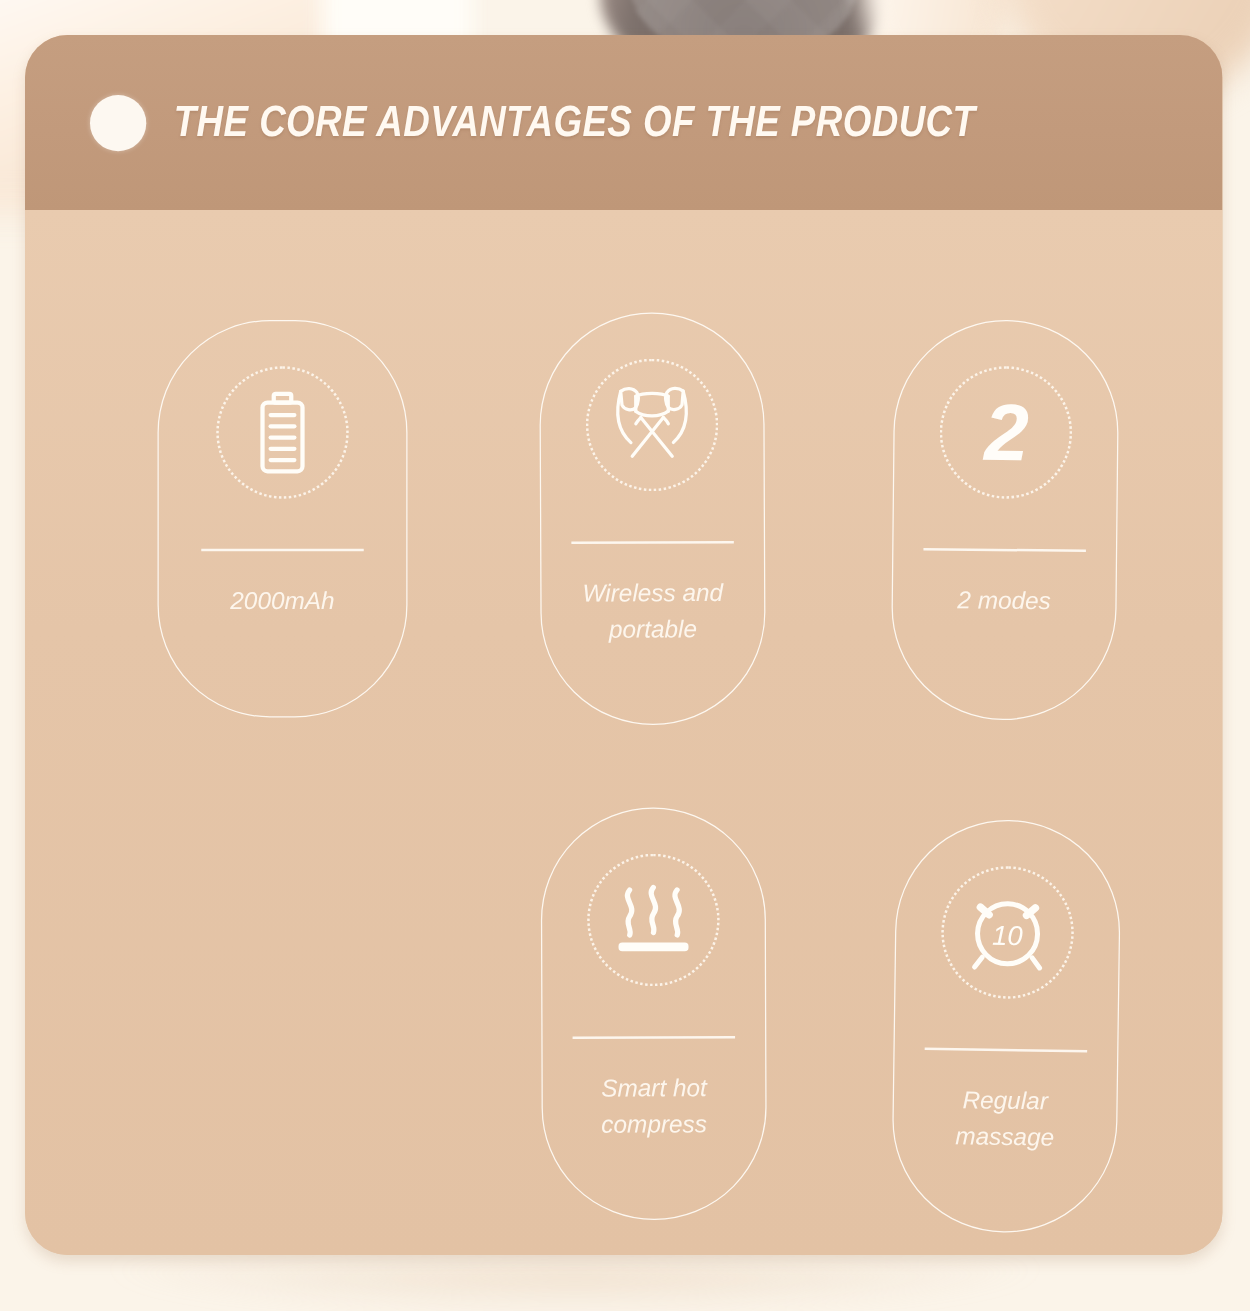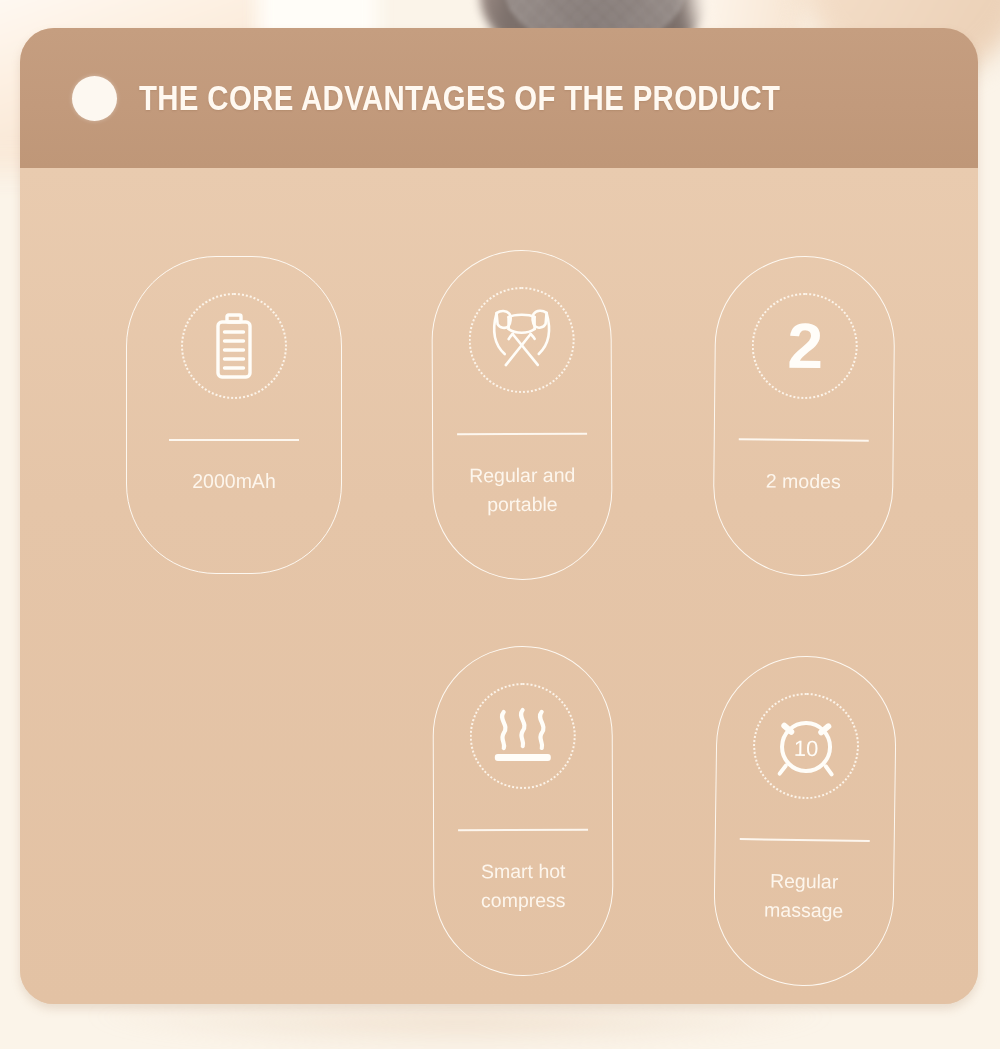--- a/index.html
+++ b/index.html
@@ -68,20 +68,21 @@
 
   
   .panel {
     position:absolute;
     left:20px; top:28px;
     width:958px; height:976px;
     background:#e6c7aa;
     border-radius:34px;
     overflow:hidden;
     box-shadow:0 5px 10px rgba(170,130,100,.22);
+    font-style:italic;
   }
   .panel-body-sheen {
     position:absolute; left:0; top:140px; width:958px; height:836px;
     background:linear-gradient(180deg,#e9cbaf 0%, #e5c5a8 40%, #e3c2a4 100%);
   }
 
   
   .panel-header {
     position:absolute; left:0; top:0;
     width:958px; height:140px;
@@ -117,21 +118,21 @@
   .card {
     position:absolute;
     border:1.6px solid rgba(255,252,246,.92);
     border-radius:90px;
     display:flex;
     flex-direction:column;
     align-items:center;
   }
 
   
-  .card-0 { left:106px; top: 88px; width:216px; height:318px; }
+  .card-0 { left:106px; top: 88px; width:200px; height:318px; }
   .card-1 { left:412px; top: 82px; width:180px; height:330px; }
   .card-2 { left:694px; top: 88px; width:180px; height:320px; }
   
   .card-3 { left:108px; top:480px; width:180px; height:320px; }
   .card-4 { left:413px; top:478px; width:180px; height:330px; }
   .card-5 { left:695px; top:488px; width:180px; height:330px; }
 
   
   .card-1 { transform:rotate(-0.25deg); }
   .card-2 { transform:rotate(0.6deg); }
@@ -226,21 +227,21 @@
             <path d="M52 16 L52 28"></path>
             <path d="M26 28 C33 33 45 33 52 28"></path>
 
             <path d="M30 33 L55 64"></path>
             <path d="M48 33 L23 64"></path>
             <path d="M30 33 C28 35 27 36 26 38"></path>
             <path d="M48 33 C50 35 51 36 52 38"></path>
           </svg>
         </div>
         <div class="divider"></div>
-        <div class="card-label">Regular and portable</div>
+        <div class="card-label">Wireless and portable</div>
       </div>
 
       <div class="card card-2">
         <div class="icon-ring">
           <span class="icon-num">2</span>
         </div>
         <div class="divider"></div>
         <div class="card-label">2 modes</div>
       </div>
 

